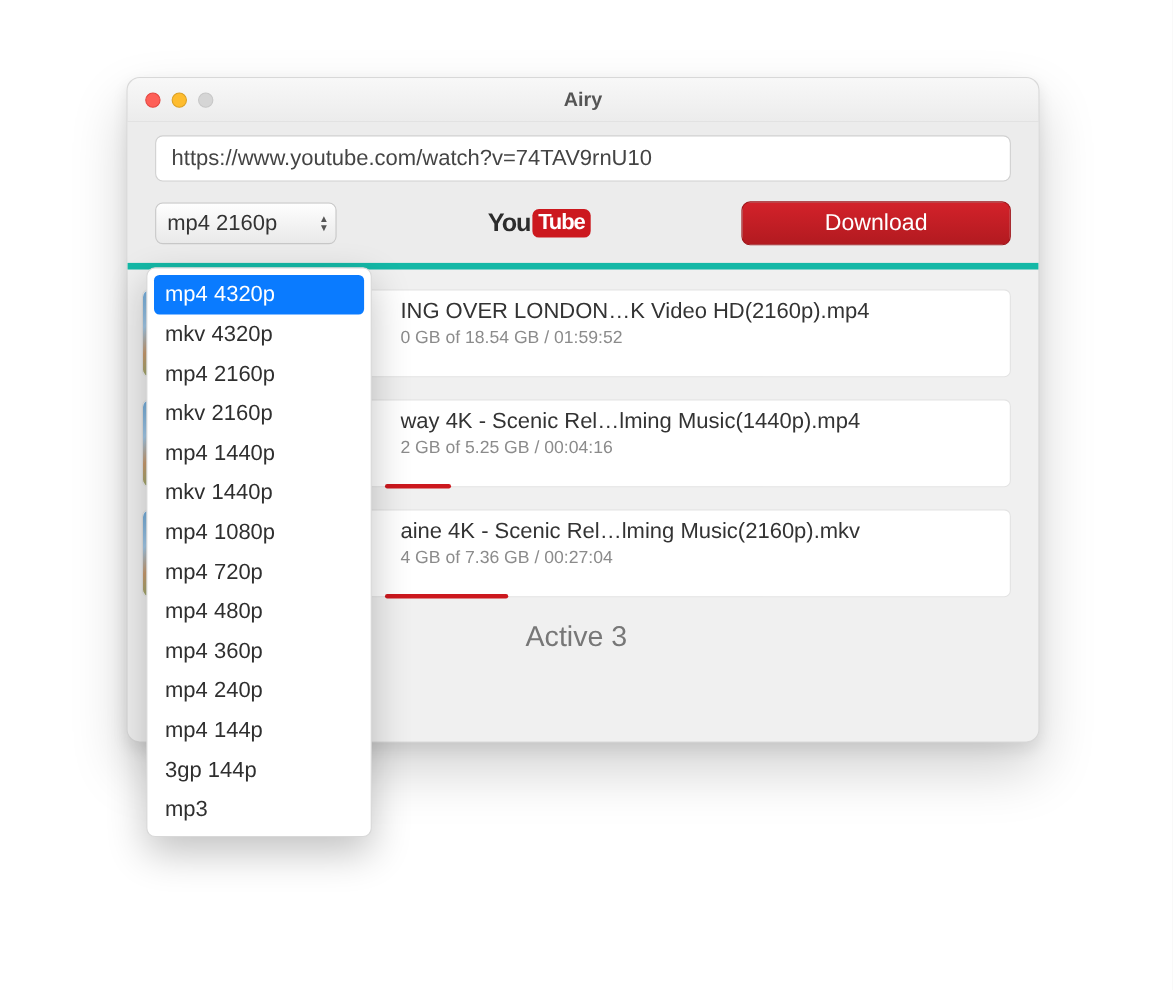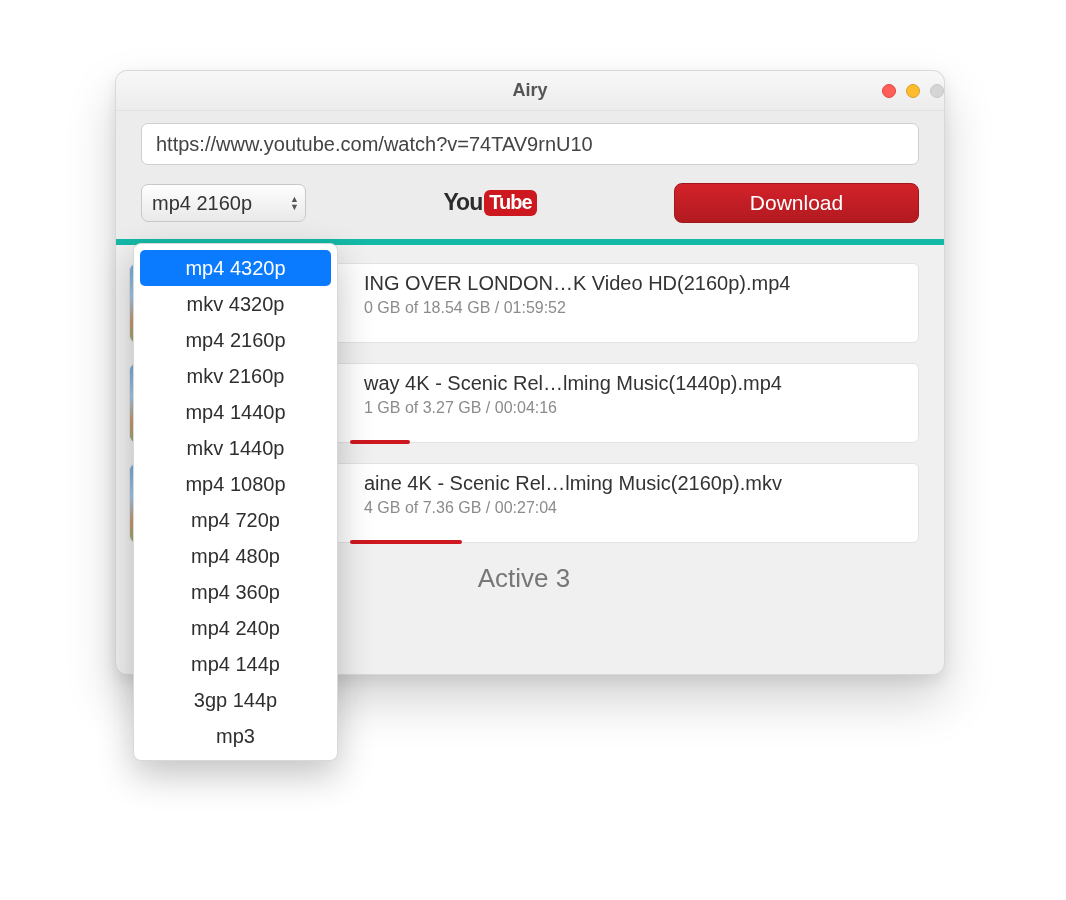--- a/index.html
+++ b/index.html
@@ -24,21 +24,20 @@
   }
   .titlebar {
     height: 40px;
     display: flex;
     align-items: center;
     position: relative;
     border-bottom: 1px solid #e2e2e2;
     background: linear-gradient(#f8f8f8,#ececec);
     border-top-left-radius: 12px;
     border-top-right-radius: 12px;
-    justify-content: flex-end;
   }
   .traffic-lights {
     display: flex;
     gap: 10px;
     margin-left: 16px;
   }
   .tl {
     width: 14px;
     height: 14px;
     border-radius: 50%;
@@ -190,21 +189,20 @@
     position: absolute;
     left: 17px;
     top: 172px;
     width: 205px;
     background: #fff;
     border: 1px solid #d8d8d8;
     border-radius: 8px;
     box-shadow: 0 14px 36px rgba(0,0,0,0.24);
     padding: 6px;
     z-index: 50;
-    text-align: center;
   }
   .dropdown-item {
     padding: 3px 10px;
     font-size: 20px;
     color: #2f2f2f;
     border-radius: 5px;
     cursor: default;
     line-height: 30px;
   }
   .dropdown-item.highlighted {
@@ -250,21 +248,21 @@
       <div class="item-body">
         <div class="item-title">ING OVER LONDON…K Video HD(2160p).mp4</div>
         <div class="item-status">0 GB of 18.54 GB / 01:59:52</div>
       </div>
     </div>
     <div class="download-item">
       <div class="thumb"></div>
       <div class="dropdown-spacer"></div>
       <div class="item-body">
         <div class="item-title">way 4K - Scenic Rel…lming Music(1440p).mp4</div>
-        <div class="item-status">1 GB of 3.27 GB / 00:04:16</div>
+        <div class="item-status">2 GB of 5.25 GB / 00:04:16</div>
       </div>
       <div class="progress" style="width:60px;"></div>
     </div>
     <div class="download-item">
       <div class="thumb"></div>
       <div class="dropdown-spacer"></div>
       <div class="item-body">
         <div class="item-title">aine 4K - Scenic Rel…lming Music(2160p).mkv</div>
         <div class="item-status">4 GB of 7.36 GB / 00:27:04</div>
       </div>

